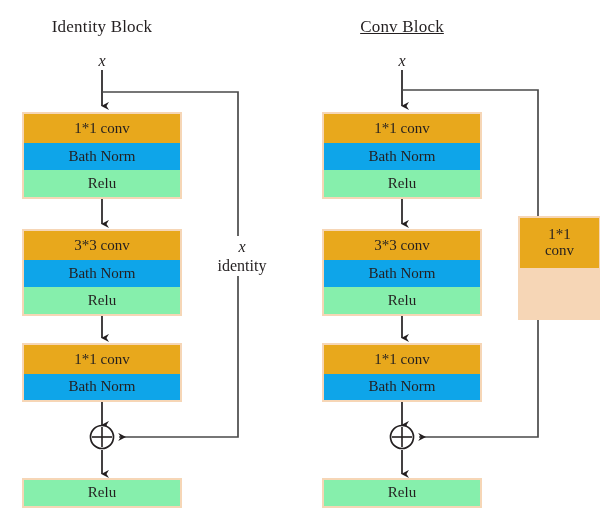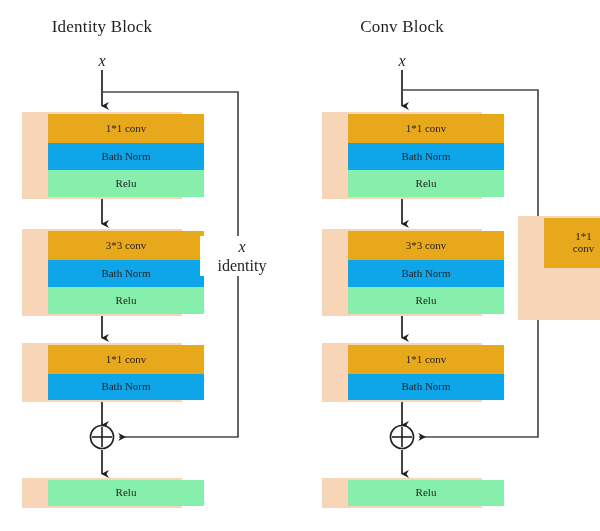--- a/index.html
+++ b/index.html
@@ -29,24 +29,23 @@
     border: 2px solid #f6d6b6;
     background: #f6d6b6;
   }
   .bar {
     box-sizing: border-box;
     width: 100%;
     display: flex;
     align-items: center;
     justify-content: center;
     color: #231f20;
-    font-size: 11px;
+    font-size: 15px;
     line-height: 1.05;
     text-align: center;
-    margin-left: 24px;
   }
   .bar.orange { background: #e8a81c; }
   .bar.green  { background: #0ea5e9; }
   .bar.blue   { background: #86efac; }
   .bar.two-line { flex-direction: column; }
   .svg-layer {
     position: absolute;
     left: 0;
     top: 0;
     width: 600px;
@@ -184,21 +183,21 @@
 
   <div class="idlabel" style="left:200px; top:236px; width:76px;">
     <span class="italic-x">x</span>
     <span>identity</span>
   </div>
 
   <div class="stack" style="left:22px; top:478px; width:160px; height:30px;">
     <div class="bar blue" style="height:26px;">Relu</div>
   </div>
 
-  <div class="title" style="left:322px; top:17px; width:160px;">Conv Block</div>
+  <div class="title" style="left:322px; top:17px; width:160px;text-decoration:underline;">Conv Block</div>
 
   <div class="xlabel" style="left:382px; top:52px; width:40px;">x</div>
 
   <div class="stack" style="left:322px; top:112px; width:160px; height:87px;">
     <div class="bar orange" style="height:29px;">1*1 conv</div>
     <div class="bar green" style="height:27px;">Bath Norm</div>
     <div class="bar blue" style="height:27px;">Relu</div>
   </div>
 
   <div class="stack" style="left:322px; top:229px; width:160px; height:87px;">

